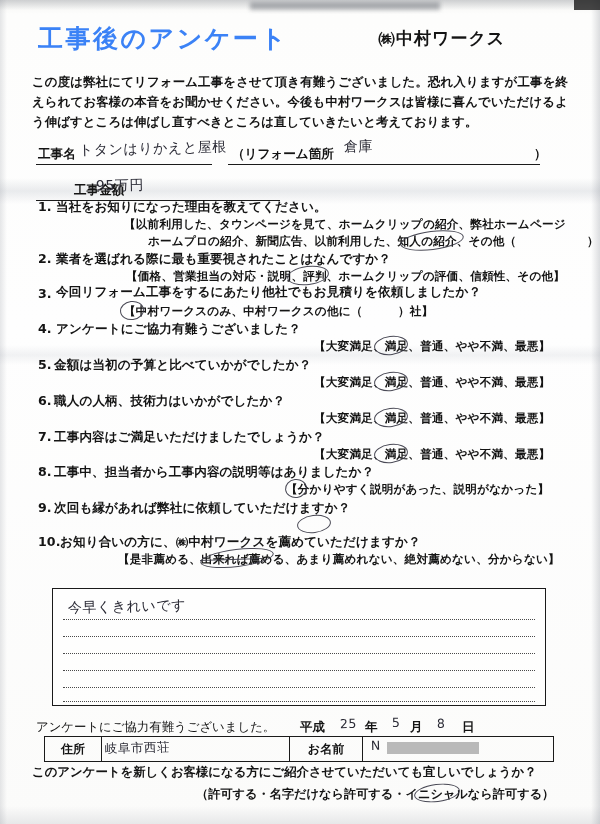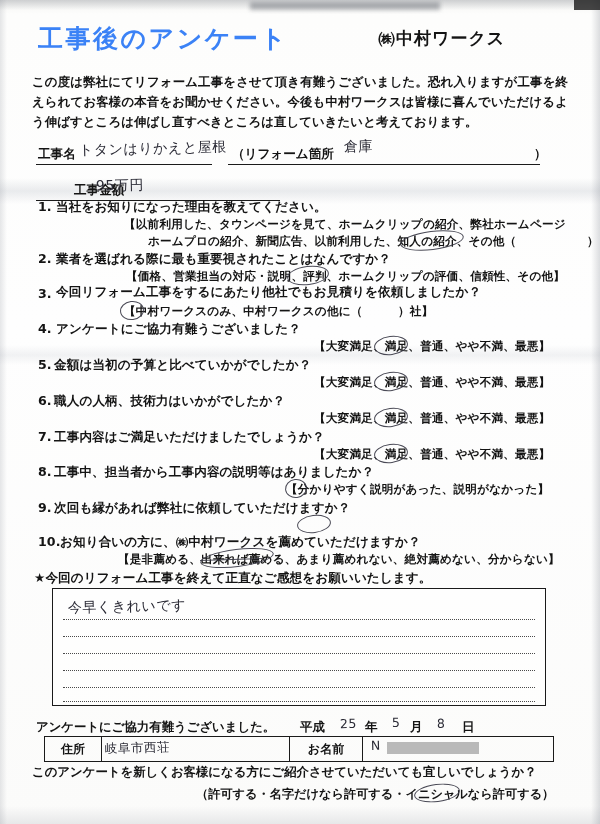--- a/index.html
+++ b/index.html
@@ -196,21 +196,21 @@
     position: absolute;
     left: 300px; top: 719px;
     font-size: 12.4px;
     font-weight: 700;
     white-space: nowrap;
   }
   .thanks {
     position: absolute;
     left: 36px; top: 719px;
     font-size: 12.4px;
-    font-weight: 700;
+    font-weight: 400;
     white-space: nowrap;
   }
 </style>
 </head>
 <body>
 
 <div class="sheet"></div>
 <div class="scan-band band-a"></div>
 <div class="scan-band band-b"></div>
 <div class="scan-band band-c"></div>
@@ -284,21 +284,20 @@
   <div class="q" style="left:38px; top:500px;">9.</div>
   <div class="q" style="left:54px; top:500px;">次回も縁があれば弊社に依頼していただけますか？</div>
   <div class="circle" style="left:297px; top:515px; width:32px; height:16px;"></div>
 
   <div class="q" style="left:38px; top:534px;">10.</div>
   <div class="q" style="left:60px; top:534px;">お知り合いの方に、㈱中村ワークスを薦めていただけますか？</div>
   <div class="opts small" style="left:118px; top:552px;">【是非薦める、出来れば薦める、あまり薦めれない、絶対薦めない、分からない】</div>
   <div class="circle" style="left:200px; top:549px; width:72px; height:16px;"></div>
   <div class="strike" style="left:200px; top:559px; width:62px;"></div>
 
-  <div class="q" style="left:34px; top:570px;">★今回のリフォーム工事を終えて正直なご感想をお願いいたします。</div>
 
   <div class="comment-box">
     <div class="dot-line" style="top:30px;"></div>
     <div class="dot-line" style="top:47px;"></div>
     <div class="dot-line" style="top:64px;"></div>
     <div class="dot-line" style="top:81px;"></div>
     <div class="dot-line" style="top:98px;"></div>
     <div class="dot-line" style="top:112px;"></div>
   </div>
   <div class="hw" style="left:68px; top:598px;">今早くきれいです</div>

